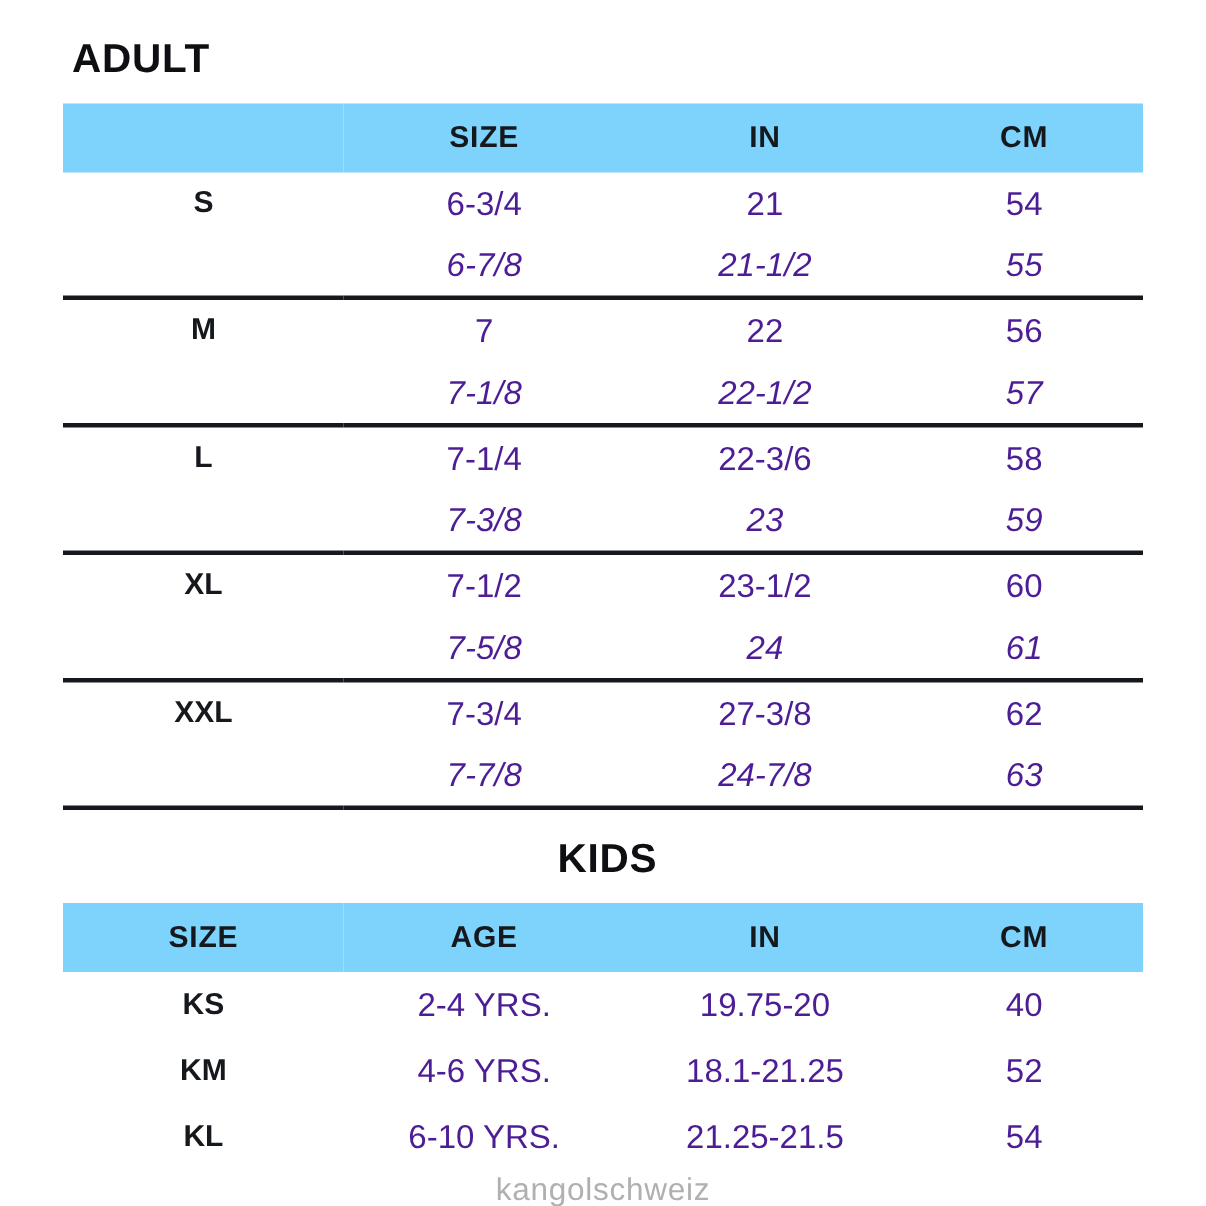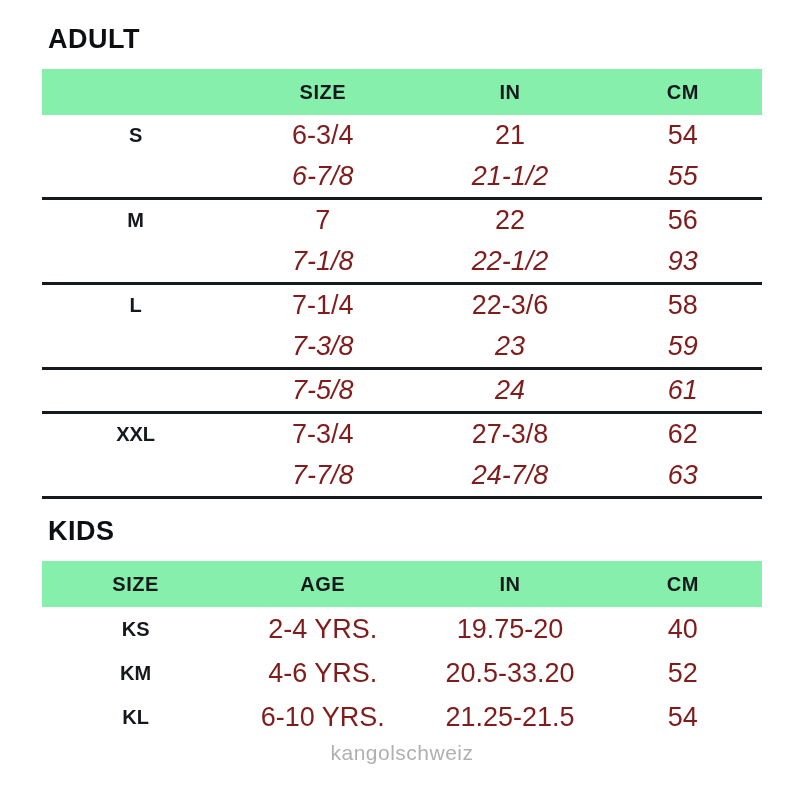--- a/index.html
+++ b/index.html
@@ -22,44 +22,45 @@
   }
   .section-title {
     margin: 0 0 14px 6px;
     font-size: 27px;
     font-weight: 800;
     letter-spacing: 0.5px;
     color: #0d0f12;
   }
   .section-title.kids {
     margin-top: 17px;
+    text-align: center;
   }
   table {
     width: 100%;
     border-collapse: collapse;
     table-layout: fixed;
   }
   thead th {
-    background: #86efac;
+    background: #7dd3fc;
     height: 46px;
     font-size: 20px;
     font-weight: 700;
     letter-spacing: 0.5px;
     color: #15181c;
     text-align: center;
     padding: 0;
   }
   tbody td {
     height: 41px;
     padding: 0;
     text-align: center;
     vertical-align: middle;
-    font-size: 27px;
+    font-size: 22px;
     font-weight: 300;
-    color: #7f1d1d;
+    color: #4c1d95;
   }
   td.lbl {
     font-weight: 700;
     font-size: 20px;
     color: #15181c;
   }
   tr.group-end td {
     border-bottom: 3px solid #15181c;
     font-style: italic;
   }
@@ -114,36 +115,42 @@
       <tr>
         <td class="lbl">M</td>
         <td>7</td>
         <td>22</td>
         <td>56</td>
       </tr>
       <tr class="group-end">
         <td class="lbl"></td>
         <td>7-1/8</td>
         <td>22-1/2</td>
-        <td>93</td>
+        <td>57</td>
       </tr>
 
       <tr>
         <td class="lbl">L</td>
         <td>7-1/4</td>
         <td>22-3/6</td>
         <td>58</td>
       </tr>
       <tr class="group-end">
         <td class="lbl"></td>
         <td>7-3/8</td>
         <td>23</td>
         <td>59</td>
       </tr>
 
+      <tr>
+        <td class="lbl">XL</td>
+        <td>7-1/2</td>
+        <td>23-1/2</td>
+        <td>60</td>
+      </tr>
       <tr class="group-end">
         <td class="lbl"></td>
         <td>7-5/8</td>
         <td>24</td>
         <td>61</td>
       </tr>
 
       <tr>
         <td class="lbl">XXL</td>
         <td>7-3/4</td>
@@ -179,21 +186,21 @@
     <tbody>
       <tr>
         <td class="lbl">KS</td>
         <td>2-4 YRS.</td>
         <td>19.75-20</td>
         <td>40</td>
       </tr>
       <tr>
         <td class="lbl">KM</td>
         <td>4-6 YRS.</td>
-        <td>20.5-33.20</td>
+        <td>18.1-21.25</td>
         <td>52</td>
       </tr>
       <tr>
         <td class="lbl">KL</td>
         <td>6-10 YRS.</td>
         <td>21.25-21.5</td>
         <td>54</td>
       </tr>
     </tbody>
   </table>

